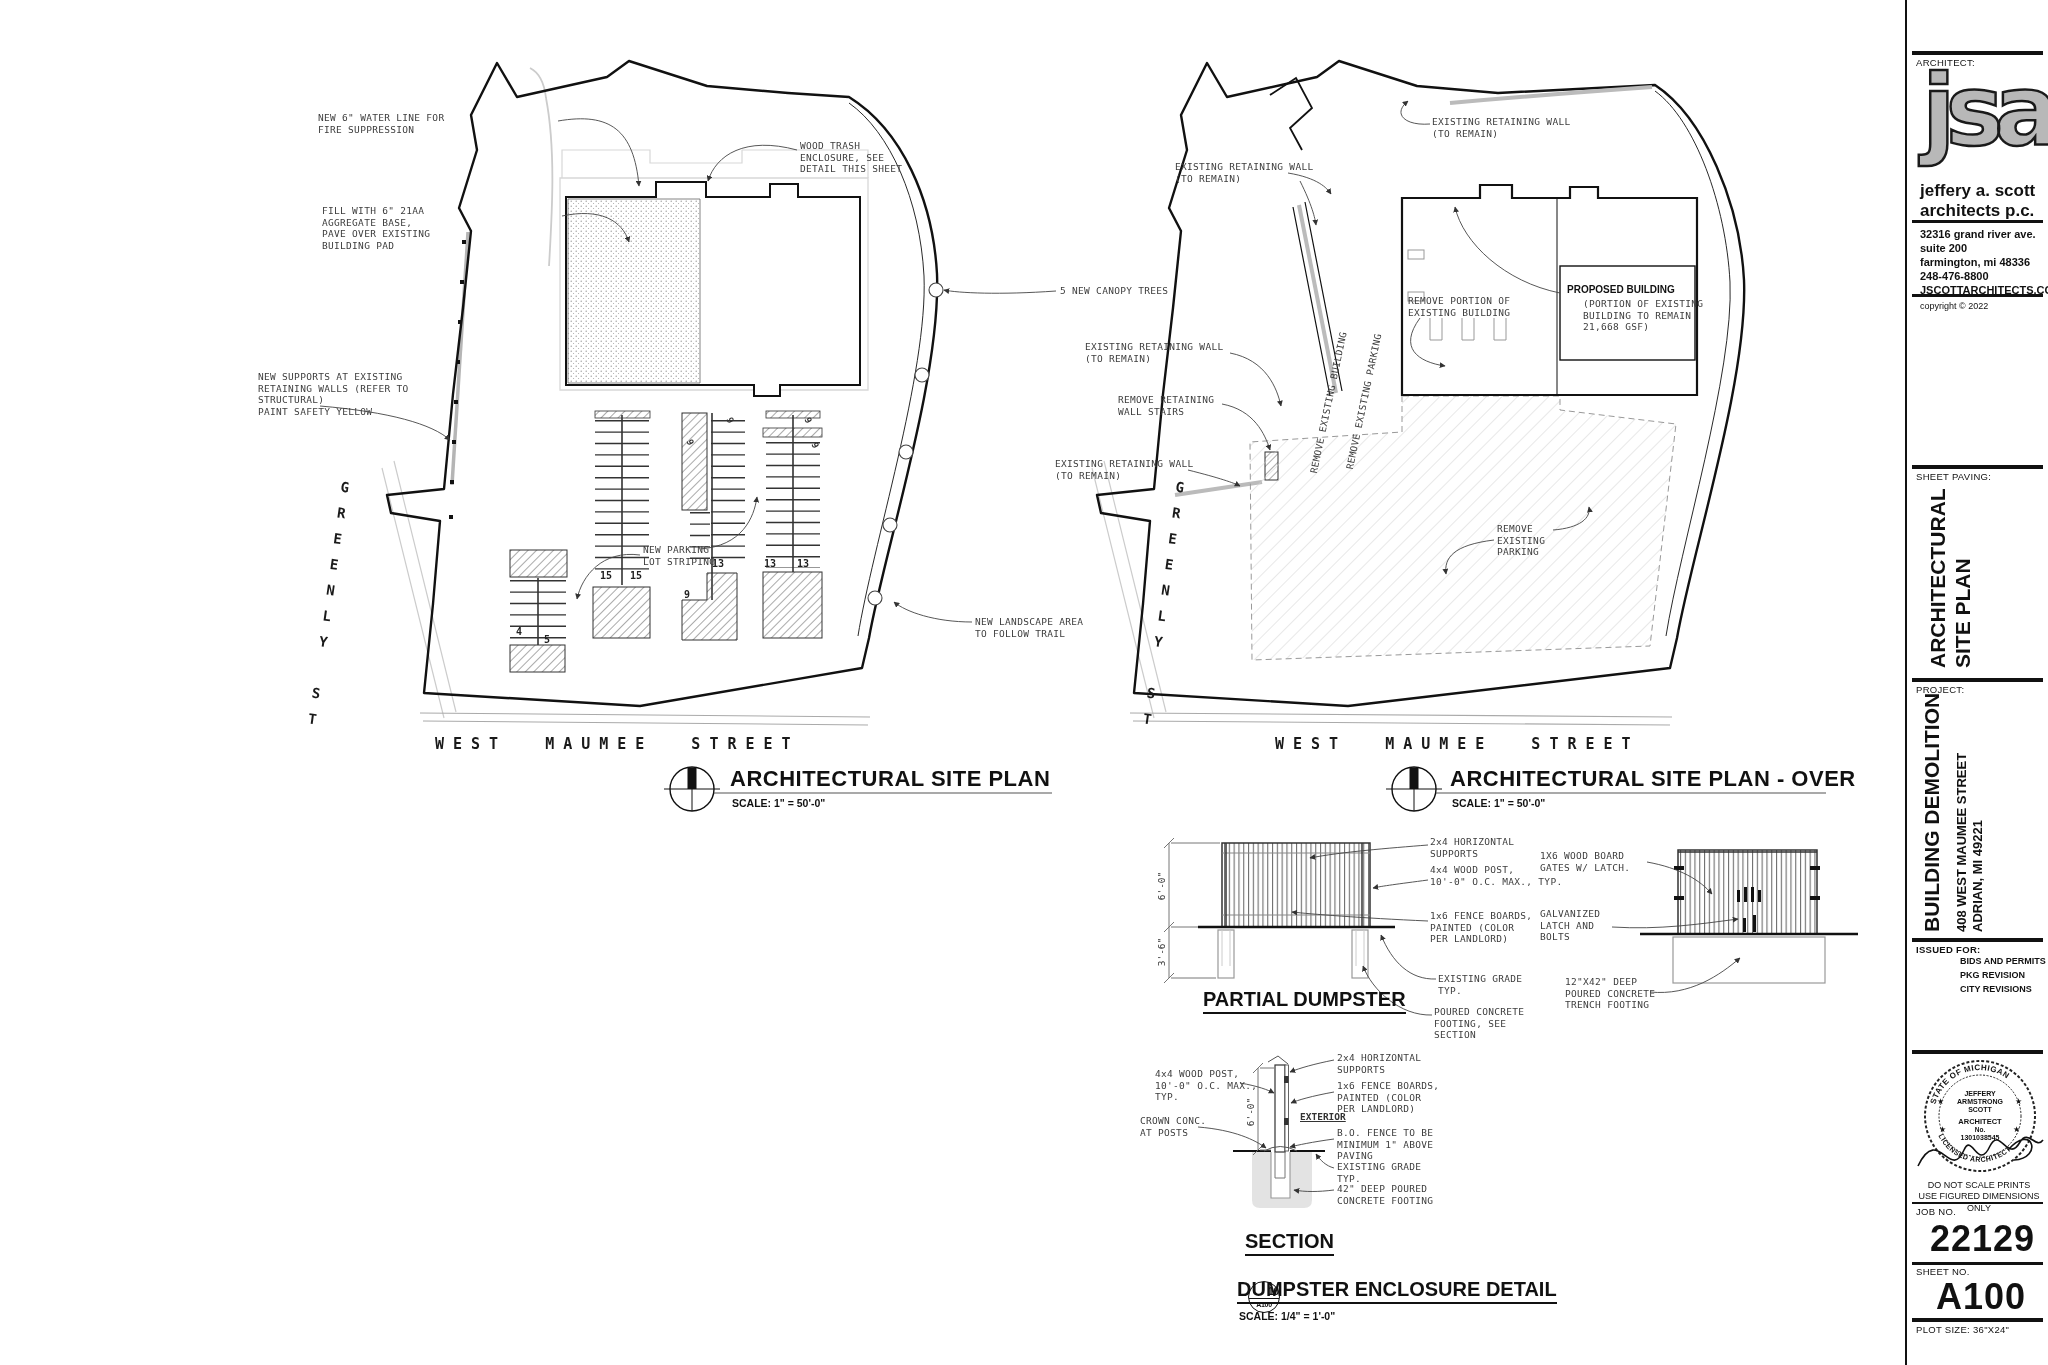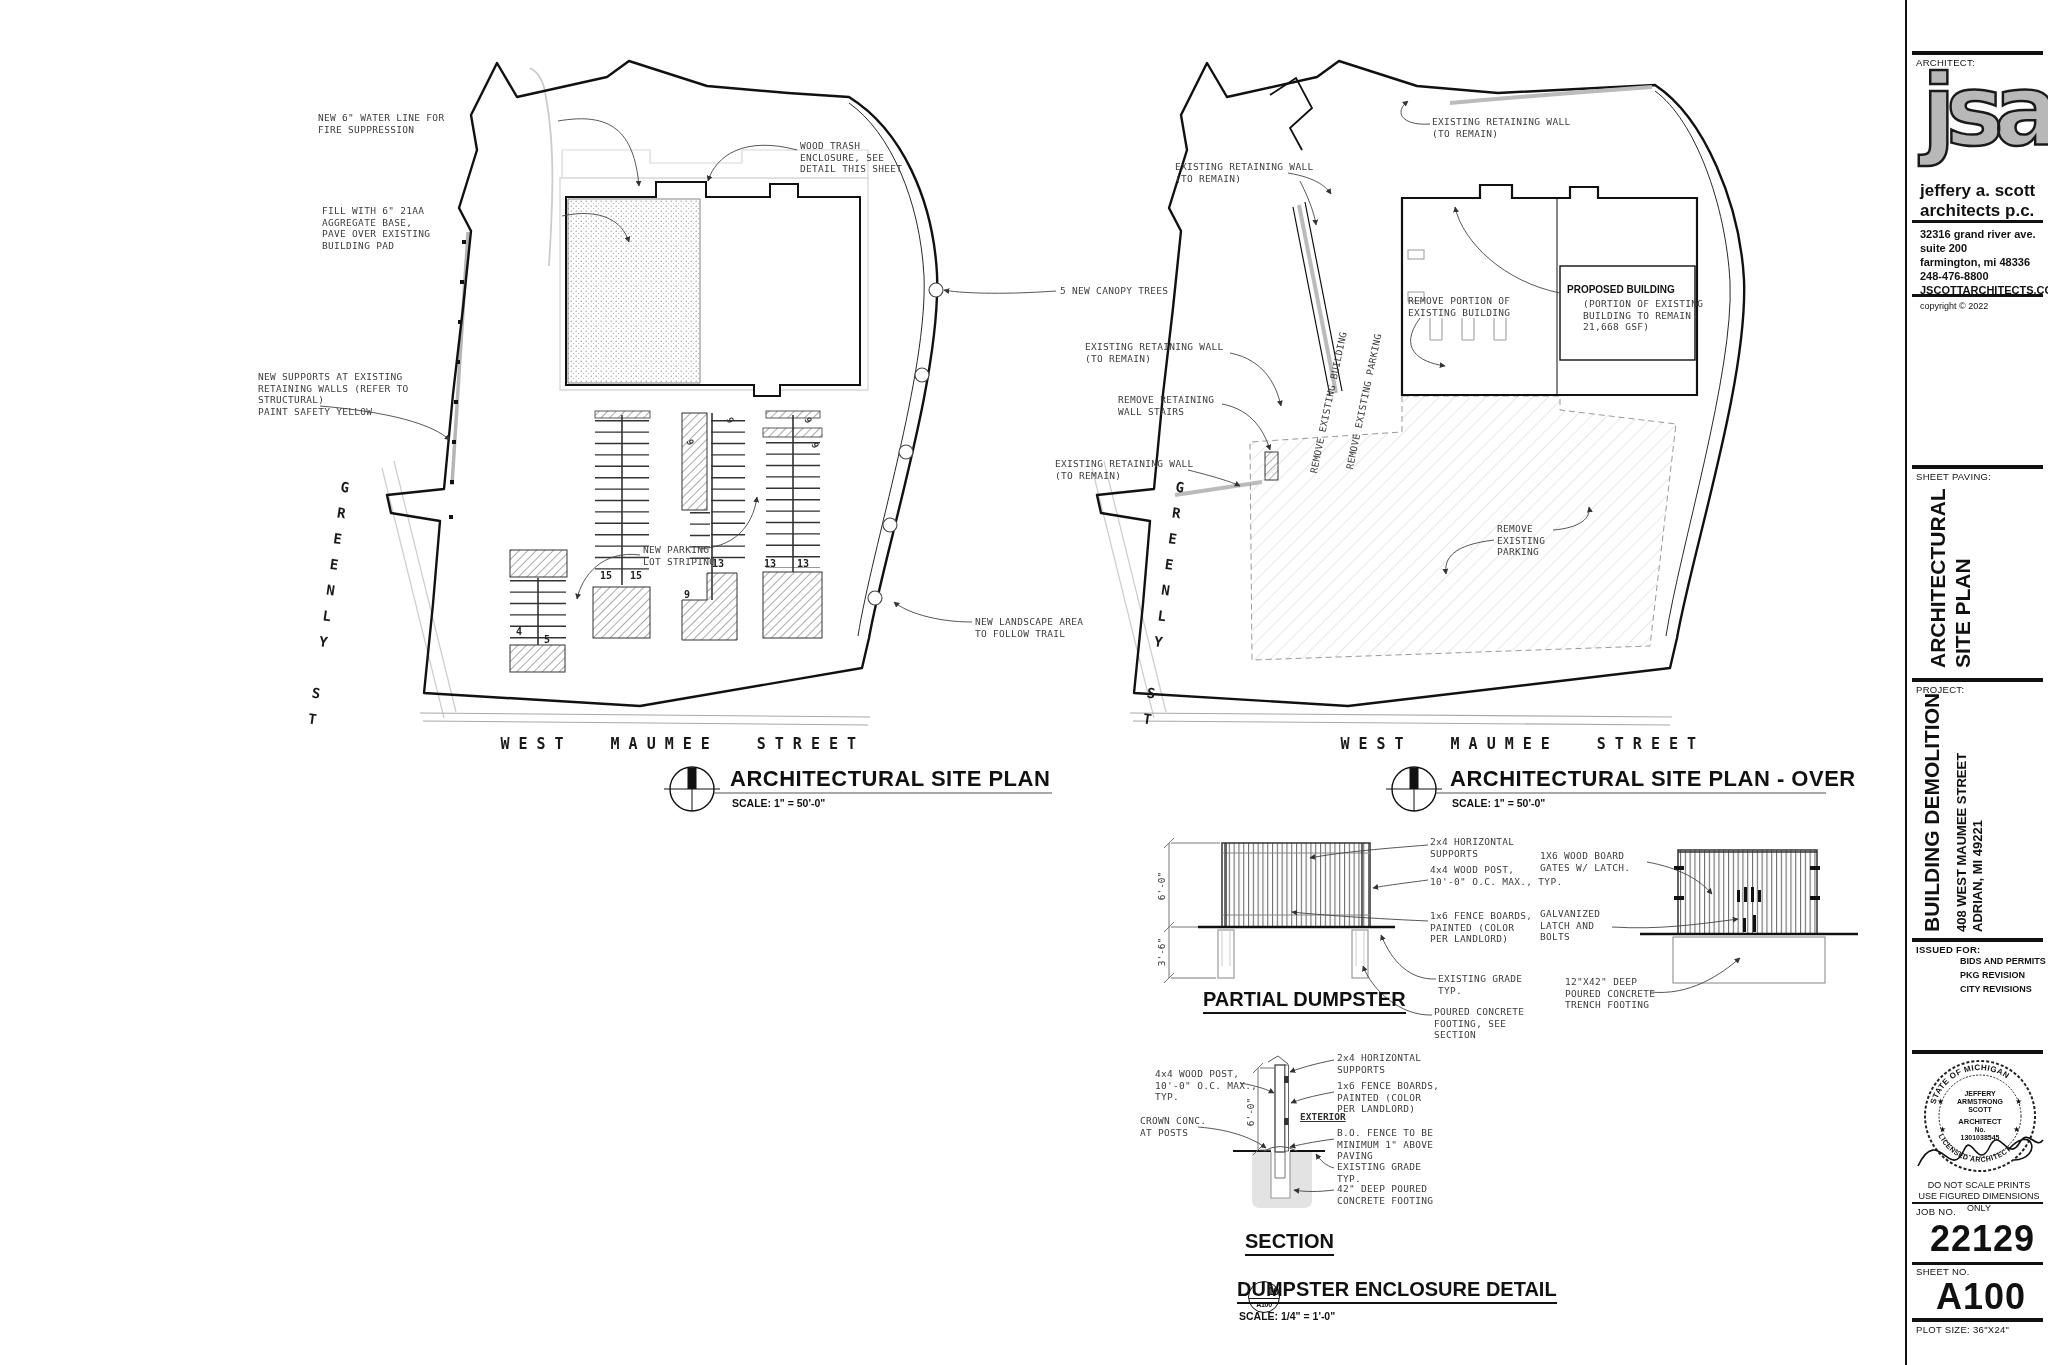--- a/index.html
+++ b/index.html
@@ -7,21 +7,21 @@
          font-family:"Liberation Sans",sans-serif;}
   svg.lw{position:absolute;left:0;top:0;}
   .ann{position:absolute;font:9.5px "DejaVu Sans Mono",monospace;letter-spacing:.3px;
        line-height:1.22;white-space:pre-line;color:#3d3d3d;}
   .annB{position:absolute;font:bold 10px "Liberation Sans",sans-serif;color:#111;white-space:pre-line;line-height:1.2;}
   .num{position:absolute;font:bold 10px "DejaVu Sans Mono",monospace;color:#222;}
   .numR{position:absolute;font:bold 9px "DejaVu Sans Mono",monospace;color:#333;transform:rotate(-115deg);}
   .vstreet{position:absolute;writing-mode:vertical-lr;text-orientation:upright;
            font:bold 14px "DejaVu Sans Mono",monospace;letter-spacing:10px;color:#1a1a1a;transform:rotate(8deg);}
   .hstreet{position:absolute;font:bold 15px "DejaVu Sans Mono",monospace;letter-spacing:9px;
-           word-spacing:20px;color:#1a1a1a;text-align:right;white-space:nowrap;}
+           word-spacing:20px;color:#1a1a1a;text-align:left;white-space:nowrap;}
   .ptitle{position:absolute;font:bold 22px "Liberation Sans",sans-serif;letter-spacing:.5px;color:#111;white-space:nowrap;}
   .pscale{position:absolute;font:bold 10.5px "Liberation Sans",sans-serif;color:#111;white-space:nowrap;}
   .dtitle{position:absolute;font:bold 20px "Liberation Sans",sans-serif;color:#111;border-bottom:2.5px solid #111;
           padding-bottom:1px;white-space:nowrap;}
   .dim{position:absolute;font:9.5px "DejaVu Sans Mono",monospace;color:#333;white-space:nowrap;
        transform:rotate(-90deg);transform-origin:0 0;text-align:center;}
   .exterior{position:absolute;font:bold 9.5px "DejaVu Sans Mono",monospace;color:#333;text-decoration:underline;}
   
   .tb-divider{position:absolute;left:1905px;top:0;width:1.5px;height:1365px;background:#111;}
   .rule{position:absolute;left:1912px;width:131px;background:#111;}

